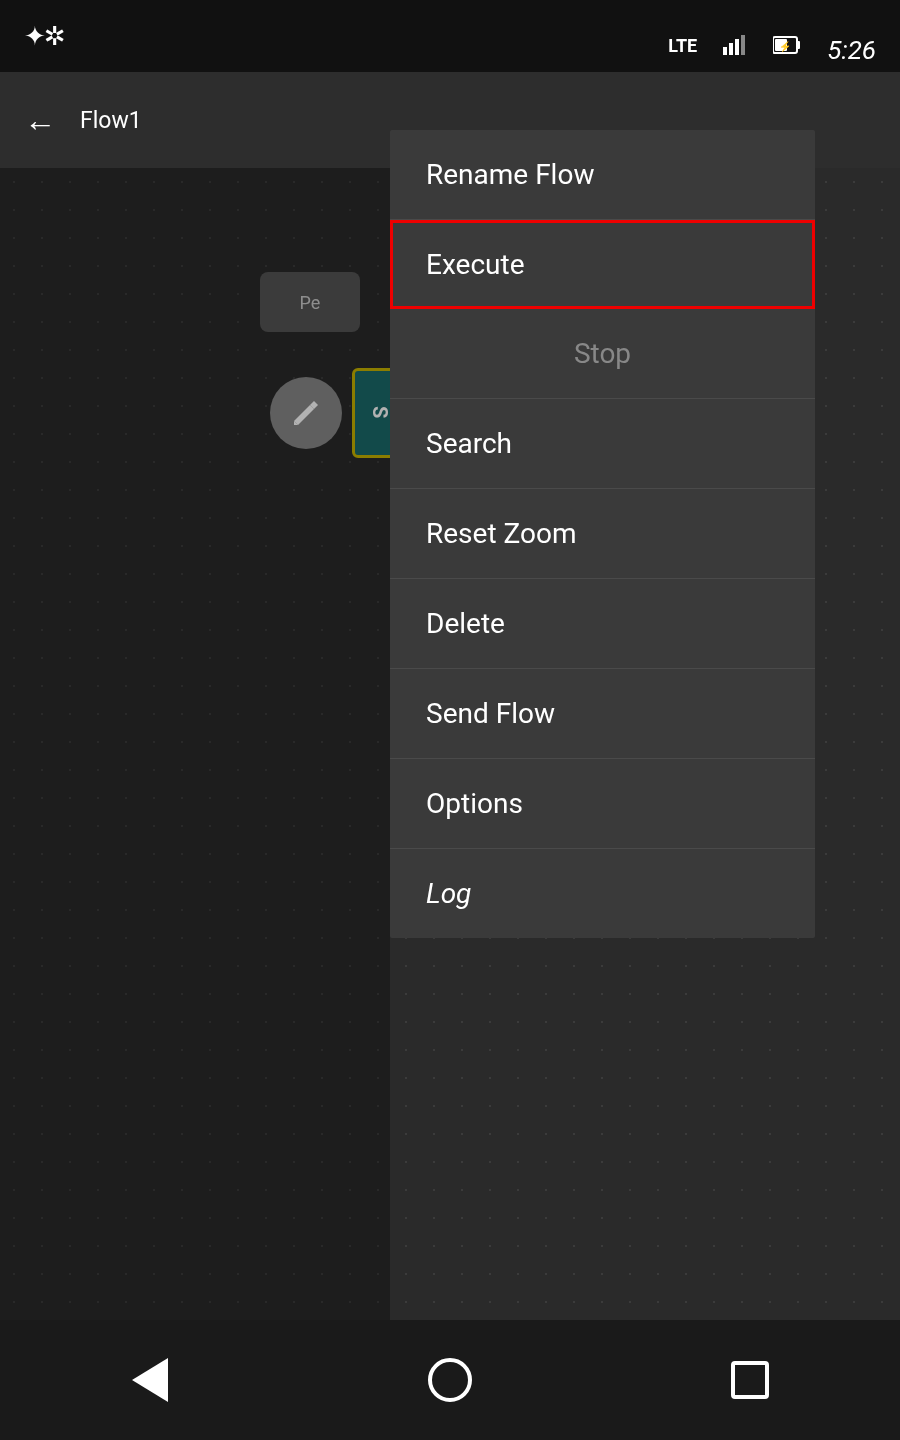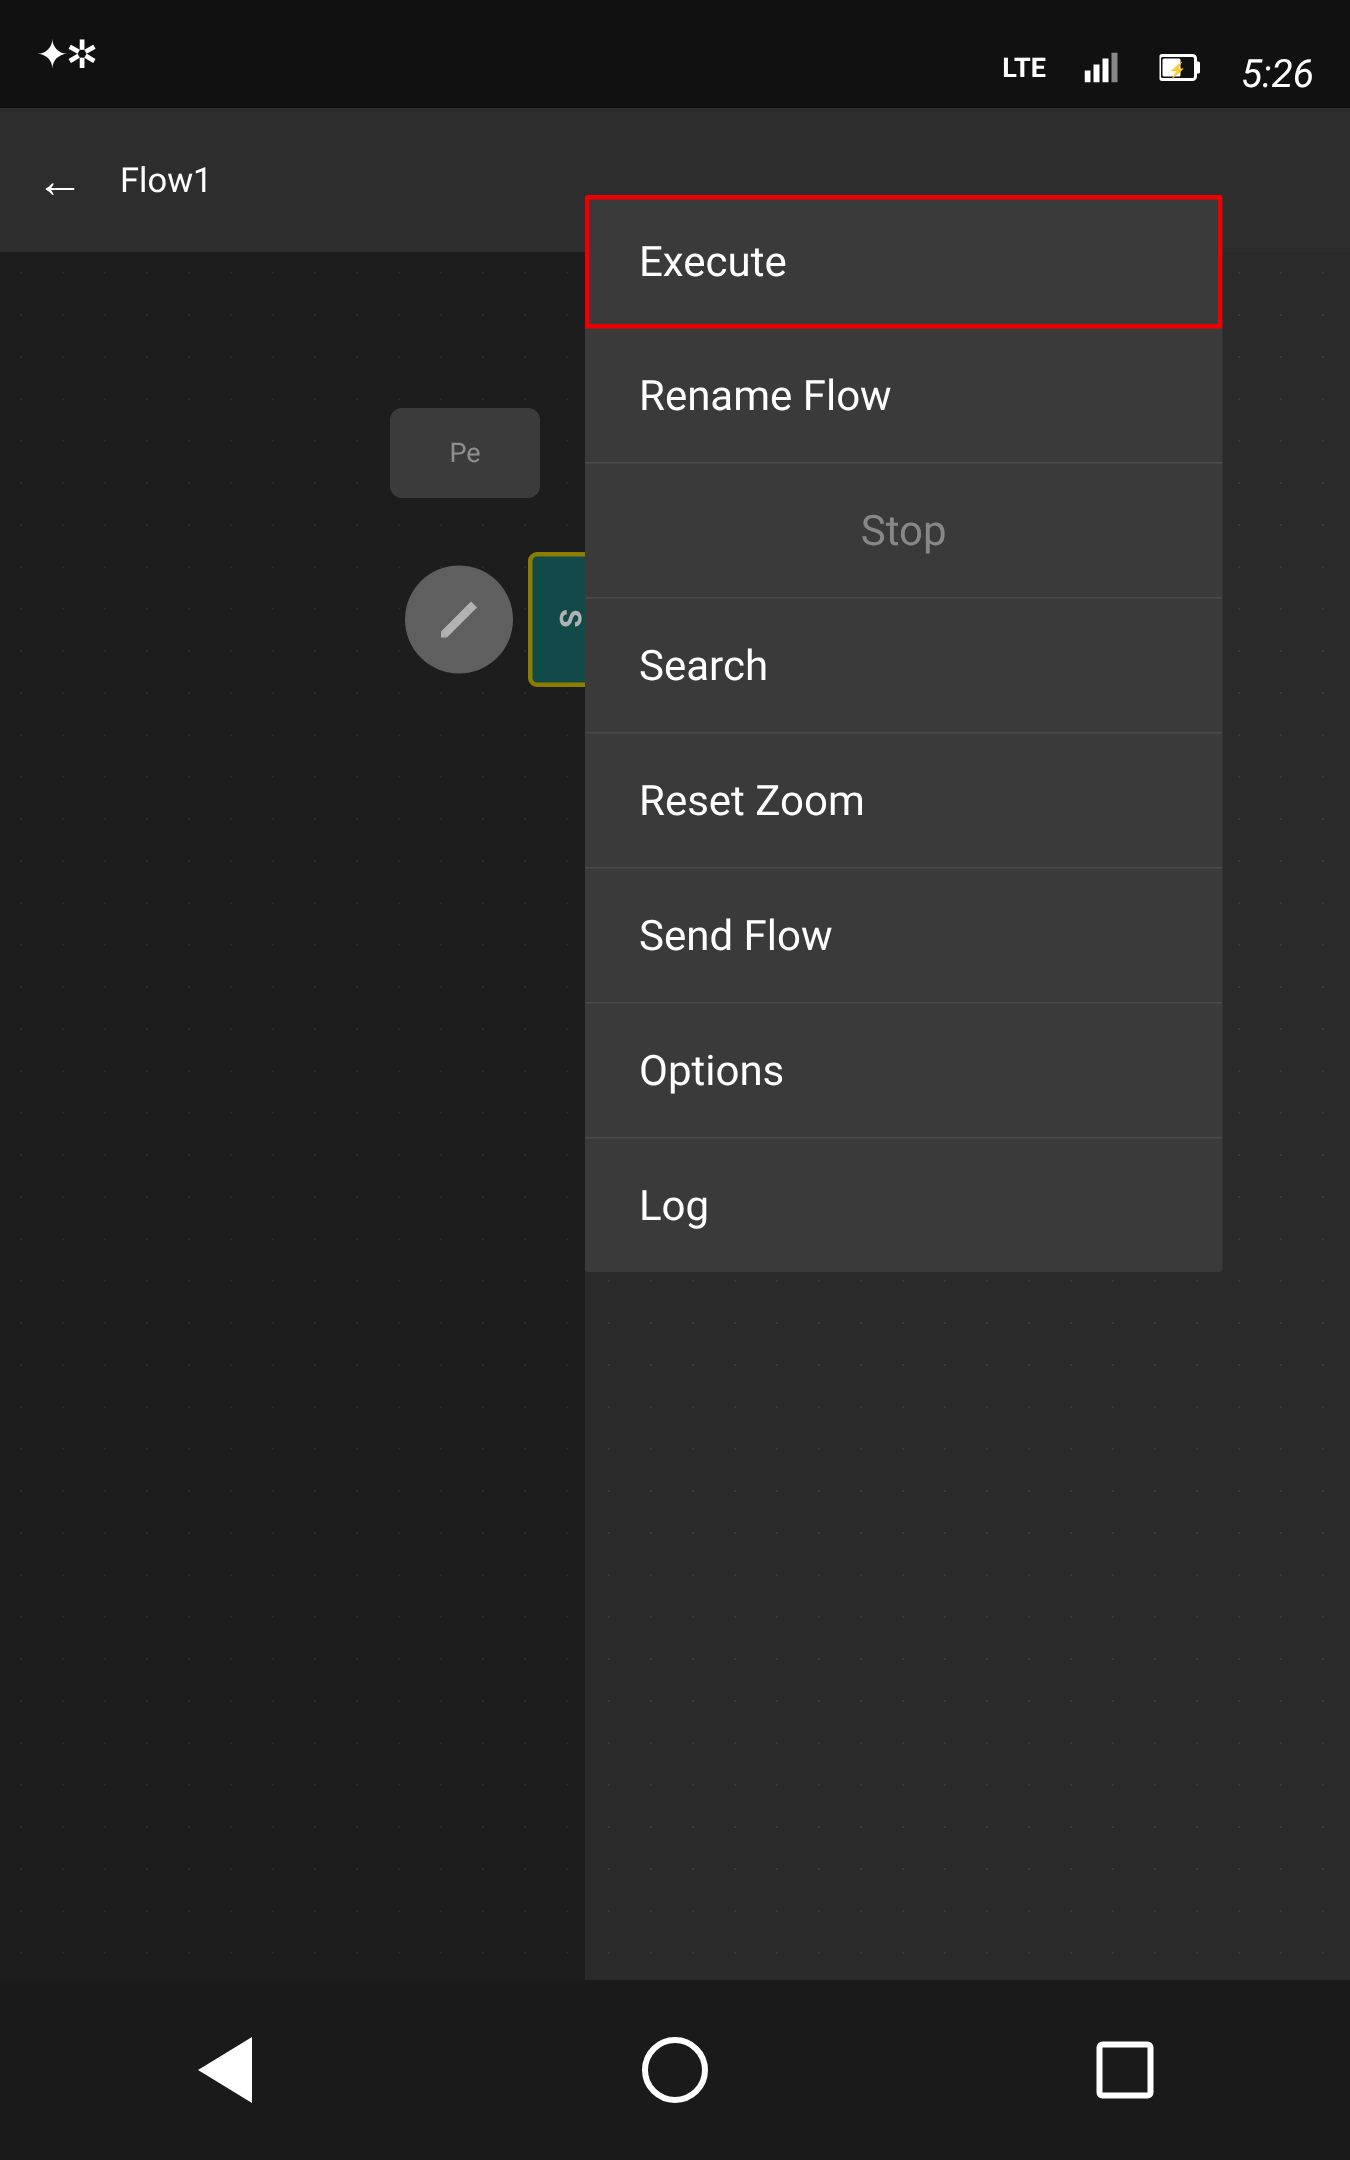--- a/index.html
+++ b/index.html
@@ -198,20 +198,21 @@
       font-size: 28px;
       font-weight: 400;
       cursor: pointer;
       border-bottom: 1px solid #4a4a4a;
       display: flex;
       align-items: center;
     }
 
     .menu-item:last-child {
       border-bottom: none;
+      font-style: italic;
     }
 
     .menu-item.disabled {
       color: #888;
       justify-content: center;
     }
 
     .menu-item.highlighted {
       border: 3px solid #e00;
       background: #3a3a3a;
@@ -326,34 +327,37 @@
     </div>
     <div class="node-card">
       <span class="node-card-text">N<br>S</span>
     </div>
   </div>
 </div>
 
 <div class="overlay"></div>
 
 <div class="dropdown-menu">
+  <div class="menu-item">
+    <span>Rename Flow</span>
+  </div>
   <div class="menu-item highlighted">
     <span>Execute</span>
   </div>
-  <div class="menu-item">
-    <span>Rename Flow</span>
-  </div>
   <div class="menu-item disabled">
     <span>Stop</span>
   </div>
   <div class="menu-item">
     <span>Search</span>
   </div>
   <div class="menu-item">
     <span>Reset Zoom</span>
+  </div>
+  <div class="menu-item">
+    <span>Delete</span>
   </div>
   <div class="menu-item">
     <span>Send Flow</span>
   </div>
   <div class="menu-item">
     <span>Options</span>
   </div>
   <div class="menu-item">
     <span>Log</span>
   </div>

